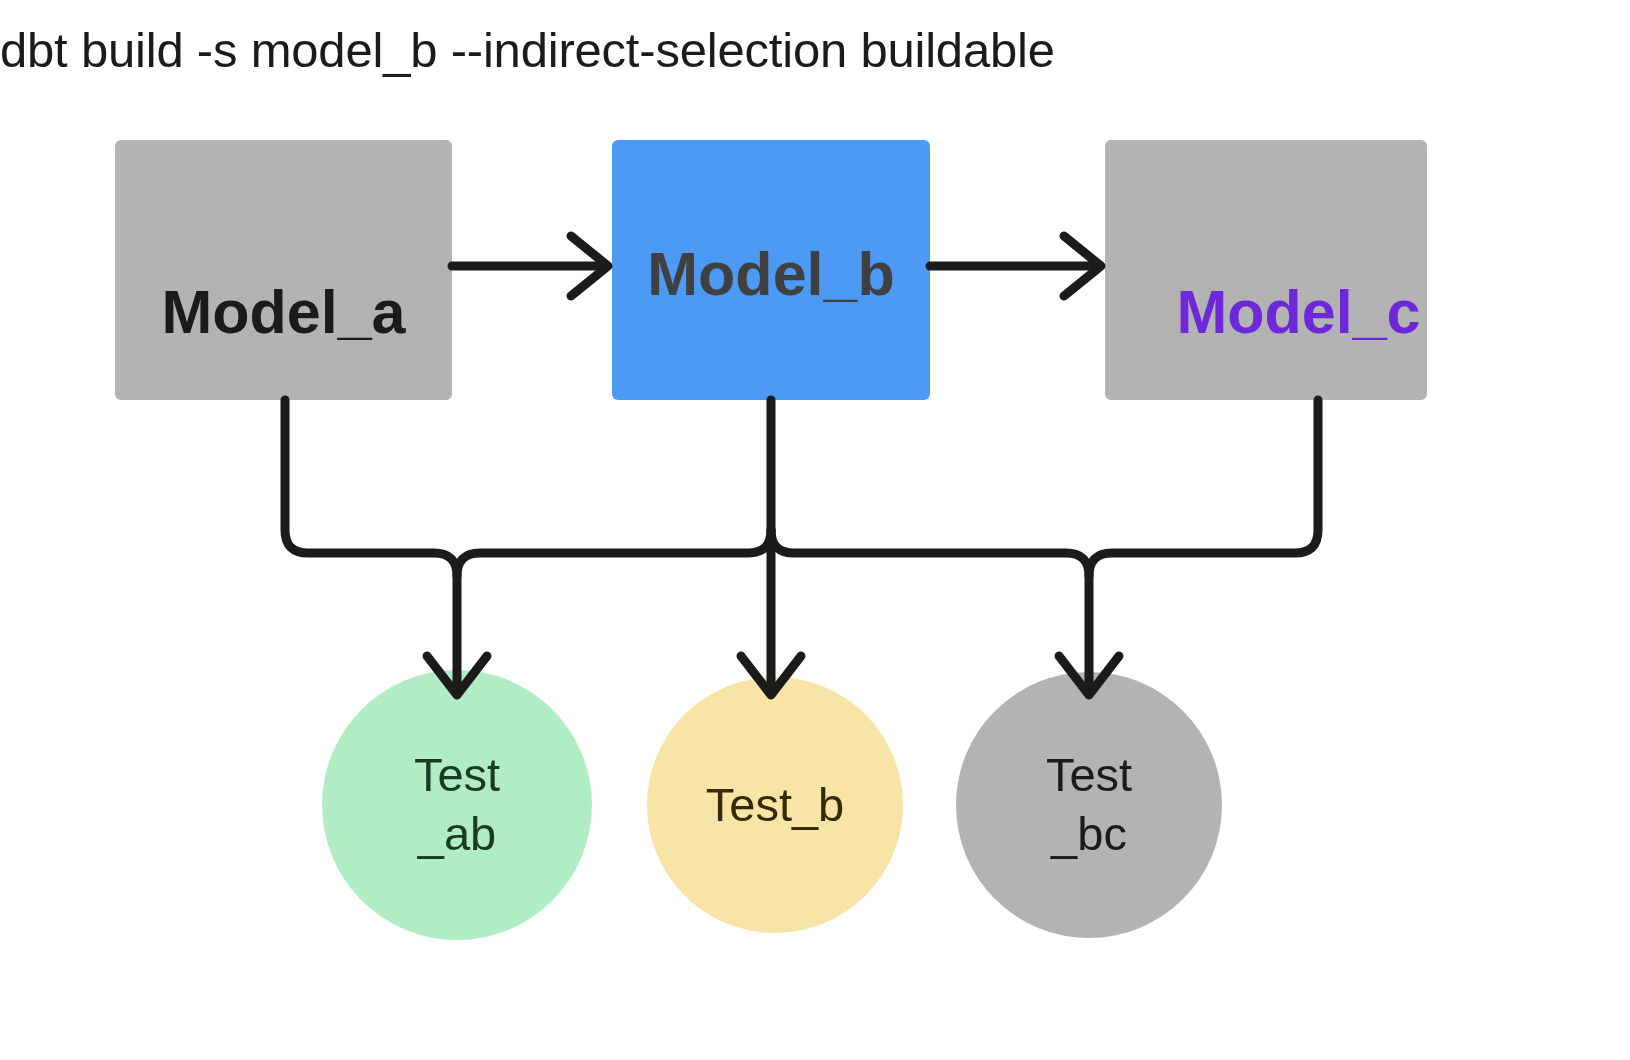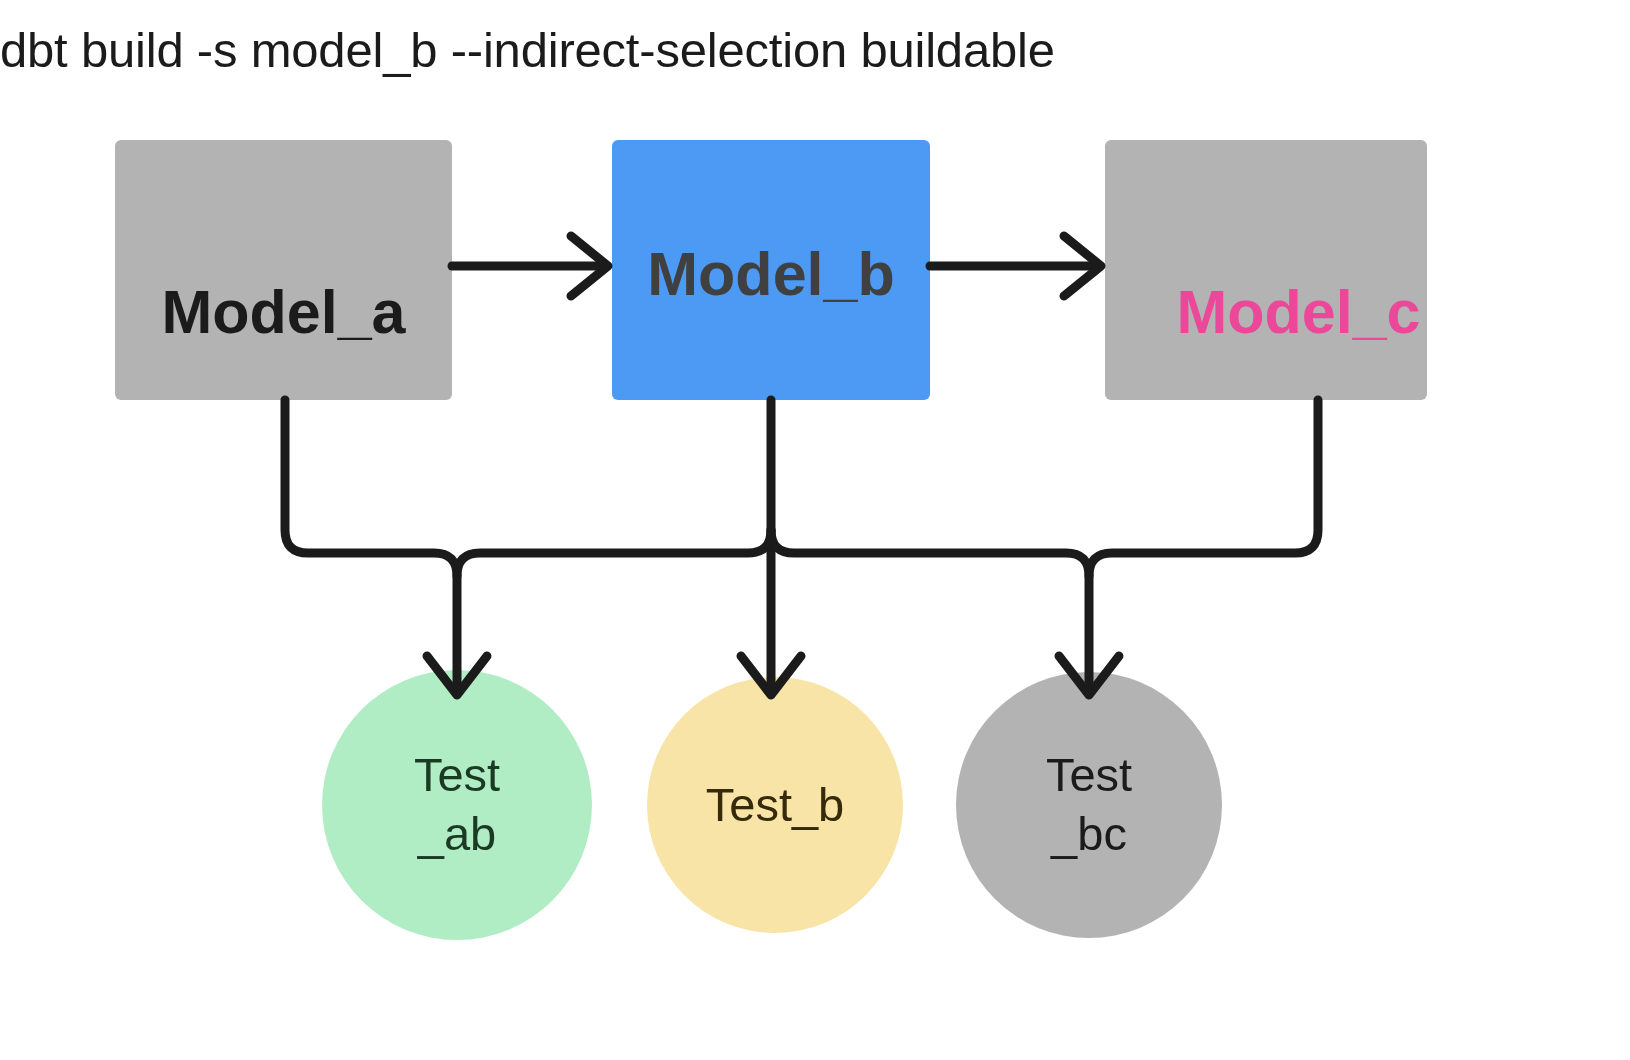--- a/index.html
+++ b/index.html
@@ -100,21 +100,21 @@
       <path d="M 427 656 L 457 695 L 487 656"></path>
       <path d="M 741 656 L 771 695 L 801 656"></path>
       <path d="M 1059 656 L 1089 695 L 1119 656"></path>
     </g>
   </svg>
 
   <div class="node-label model-label" style="left:115px; top:140px; width:337px; height:260px; color:#1b1b1b;">Model_a</div>
 
   <div class="node-label model-label" style="left:612px; top:140px; width:318px; height:184px; color:#404040;">Model_b</div>
 
-  <div class="node-label model-label" style="left:1105px; top:140px; width:387px; height:260px; color:#ec4899;">Model_c</div>
+  <div class="node-label model-label" style="left:1105px; top:140px; width:387px; height:260px; color:#6d28d9;">Model_c</div>
 
   <div class="node-label test-label" style="left:322px; top:670px; width:270px; height:270px; color:#1b3a24;">
     <span>Test</span>
     <span>_ab</span>
   </div>
 
   <div class="node-label test-label" style="left:647px; top:677px; width:256px; height:256px; color:#352a0a;text-align:center;">
     <span>Test_b</span>
   </div>
 

